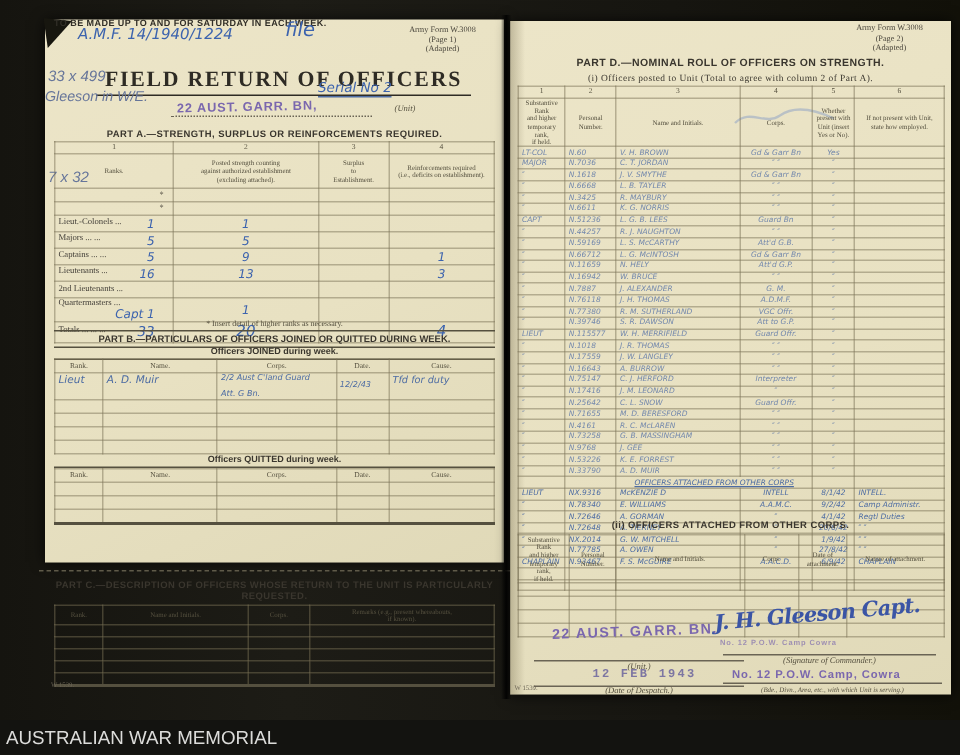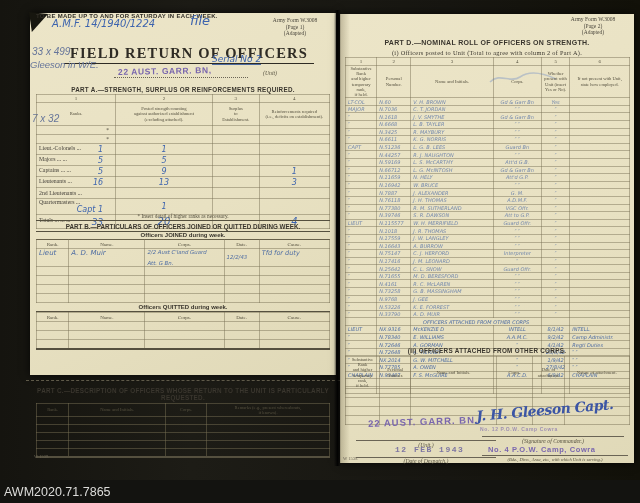--- a/index.html
+++ b/index.html
@@ -862,25 +862,25 @@
     <div class="f-el fline uline2"></div>
     <div class="f-el cap ucap2">(Unit.)</div>
     <div class="f-el stamp datestamp">12 FEB 1943</div>
     <div class="f-el fline dline"></div>
     <div class="f-el cap dcap">(Date of Despatch.)</div>
 
     <div class="f-el sig">J. H. Gleeson  Capt.</div>
     <div class="f-el stamp sigstamp">No. 12 P.O.W. Camp Cowra</div>
     <div class="f-el fline sline"></div>
     <div class="f-el cap scap">(Signature of Commander.)</div>
-    <div class="f-el stamp campstamp">No. 4 P.O.W. Camp, Cowra</div>
+    <div class="f-el stamp campstamp">No. 12 P.O.W. Camp, Cowra</div>
     <div class="f-el fline bline"></div>
     <div class="f-el cap bcap">(Bde., Divn., Area, etc., with which Unit is serving.)</div>
 
     <div class="wno" style="left:3px;top:442px">W 1539.</div>
   </div>
 
   <div class="gutter"></div>
 
   <div class="awmbar">
-    <span>AWM2020.71.7865</span>
+    <span>AUSTRALIAN WAR MEMORIAL</span>
   </div>
 </div>
 
 </body></html>

